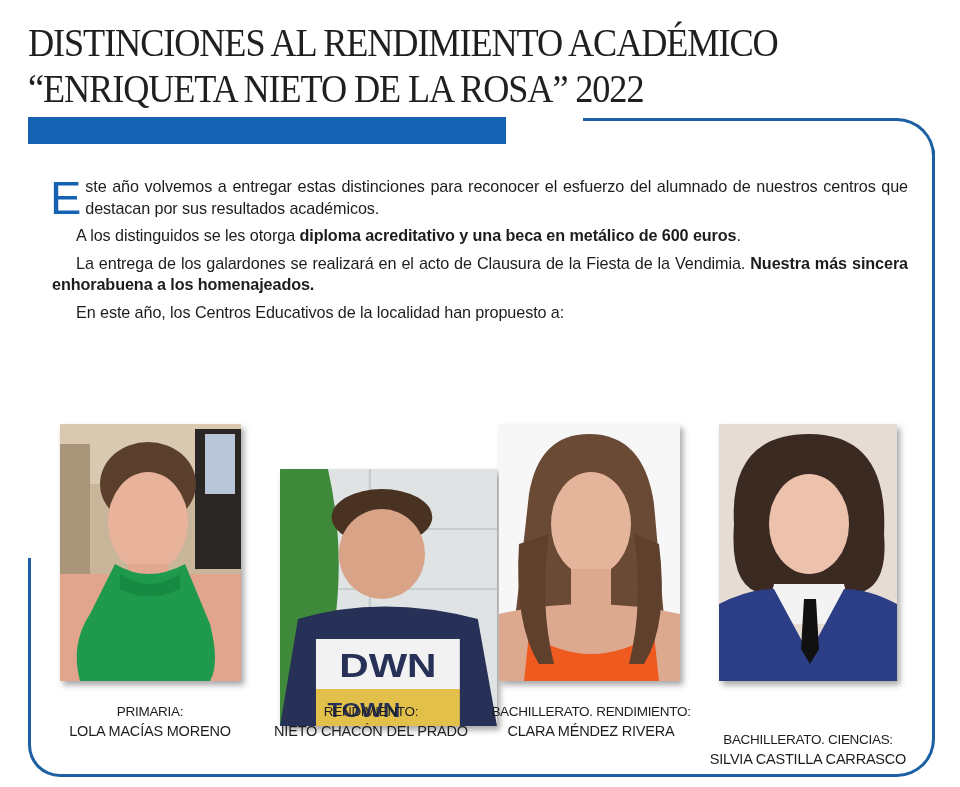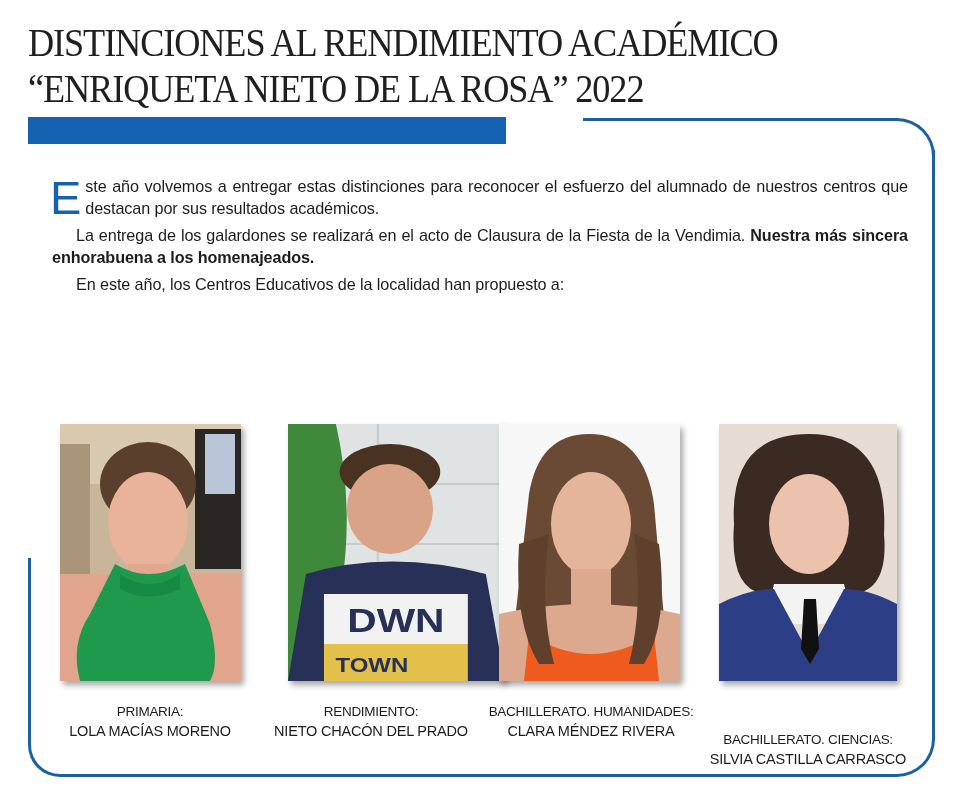--- a/index.html
+++ b/index.html
@@ -67,41 +67,42 @@
 
 <div class="frame-topcurve"></div>
 <div class="frame-right-line"></div>
 <div class="frame-left-line"></div>
 <div class="frame-bottom"></div>
 
 <div class="body-text">
   <p>
     <span class="dropcap">E</span><span>ste año volvemos a entregar estas distinciones para reconocer el esfuerzo del alumnado de nuestros cen­tros que destacan por sus resultados académicos.</span>
   </p>
+  <p class="indent"><span>A los distinguidos se les otorga </span><b>diploma acreditativo y una beca en metálico de 600 euros</b><span>.</span></p>
   <p class="indent"><span>La entrega de los galardones se realizará en el acto de Clausura de la Fiesta de la Vendimia.  </span><b>Nuestra más sincera enhorabuena a los homenajeados.</b></p>
   <p class="indent">En este año, los Centros Educativos de la localidad han propuesto a:</p>
 </div>
 
 <div class="photo" style="left:60px; width:181px;">
   <svg viewBox="0 0 181 257" preserveAspectRatio="none">
     <rect width="181" height="257" fill="#c9b59a"></rect>
     <rect x="0" y="0" width="181" height="60" fill="#d8c9b0"></rect>
     <rect x="0" y="20" width="30" height="150" fill="#a8957a"></rect>
     <rect x="135" y="5" width="46" height="140" fill="#2a2624"></rect>
     <rect x="145" y="10" width="30" height="60" fill="#b9c6d8"></rect>
     <ellipse cx="88" cy="60" rx="48" ry="42" fill="#5a3f2c"></ellipse>
     <ellipse cx="88" cy="98" rx="40" ry="50" fill="#e9b29a"></ellipse>
     <rect x="68" y="140" width="40" height="20" fill="#e2a78f"></rect>
     <rect x="0" y="150" width="181" height="107" fill="#e0a58c"></rect>
     <path d="M55 140 Q88 160 125 140 L150 200 Q160 240 150 257 L20 257 Q10 220 30 190 Z" fill="#1f9a4d"></path>
     <path d="M60 150 Q88 170 120 150 L120 165 Q88 180 60 165 Z" fill="#168a42"></path>
   </svg>
 </div>
 
-<div class="photo" style="left:288px; width:217px;">
+<div class="photo" style="left:280px; width:217px;margin-top:45px;">
   <svg viewBox="0 0 181 257" preserveAspectRatio="none">
     <rect width="181" height="257" fill="#dfe3e4"></rect>
     <line x1="75" y1="0" x2="75" y2="257" stroke="#c7cccd" stroke-width="2"></line>
     <line x1="0" y1="60" x2="181" y2="60" stroke="#c7cccd" stroke-width="2"></line>
     <line x1="0" y1="120" x2="181" y2="120" stroke="#c7cccd" stroke-width="2"></line>
     <path d="M0 0 L40 0 Q55 80 45 160 L35 257 L0 257 Z" fill="#3f8a3a"></path>
     <ellipse cx="85" cy="48" rx="42" ry="28" fill="#4a3223"></ellipse>
     <ellipse cx="85" cy="85" rx="36" ry="45" fill="#d9a387"></ellipse>
     <path d="M15 150 Q85 125 165 150 L181 257 L0 257 Z" fill="#273056"></path>
     <rect x="30" y="170" width="120" height="50" fill="#f2f2f2"></rect>
@@ -137,19 +138,19 @@
 
 <div class="caption" style="left:40px; width:220px;">
   <span class="cat">PRIMARIA:</span>
   <span class="name">LOLA MACÍAS MORENO</span>
 </div>
 <div class="caption" style="left:258px; width:226px;">
   <span class="cat">RENDIMIENTO:</span>
   <span class="name">NIETO CHACÓN DEL PRADO</span>
 </div>
 <div class="caption" style="left:488px; width:206px;">
-  <span class="cat">BACHILLERATO. HUMANIDADES:</span>
+  <span class="cat">BACHILLERATO. RENDIMIENTO:</span>
   <span class="name">CLARA MÉNDEZ RIVERA</span>
 </div>
 <div class="caption" style="left:700px; width:216px;margin-top:28px;">
   <span class="cat">BACHILLERATO. CIENCIAS:</span>
   <span class="name">SILVIA CASTILLA CARRASCO</span>
 </div>
 
 </body></html>

